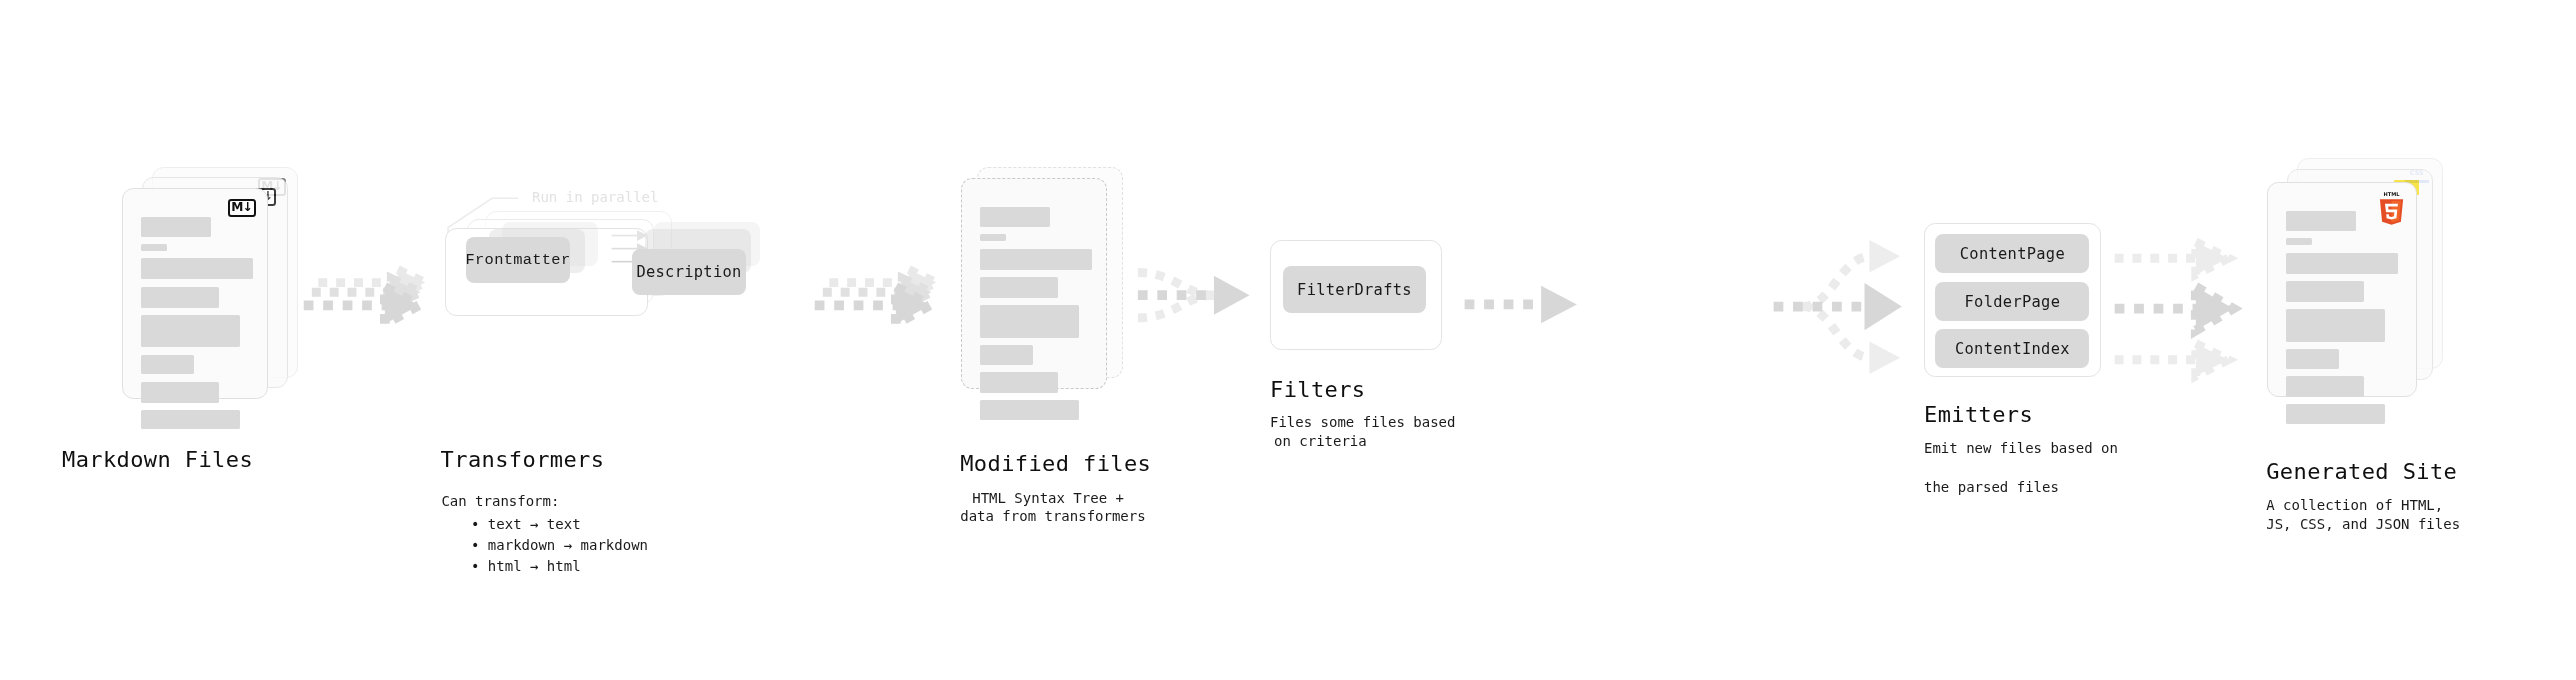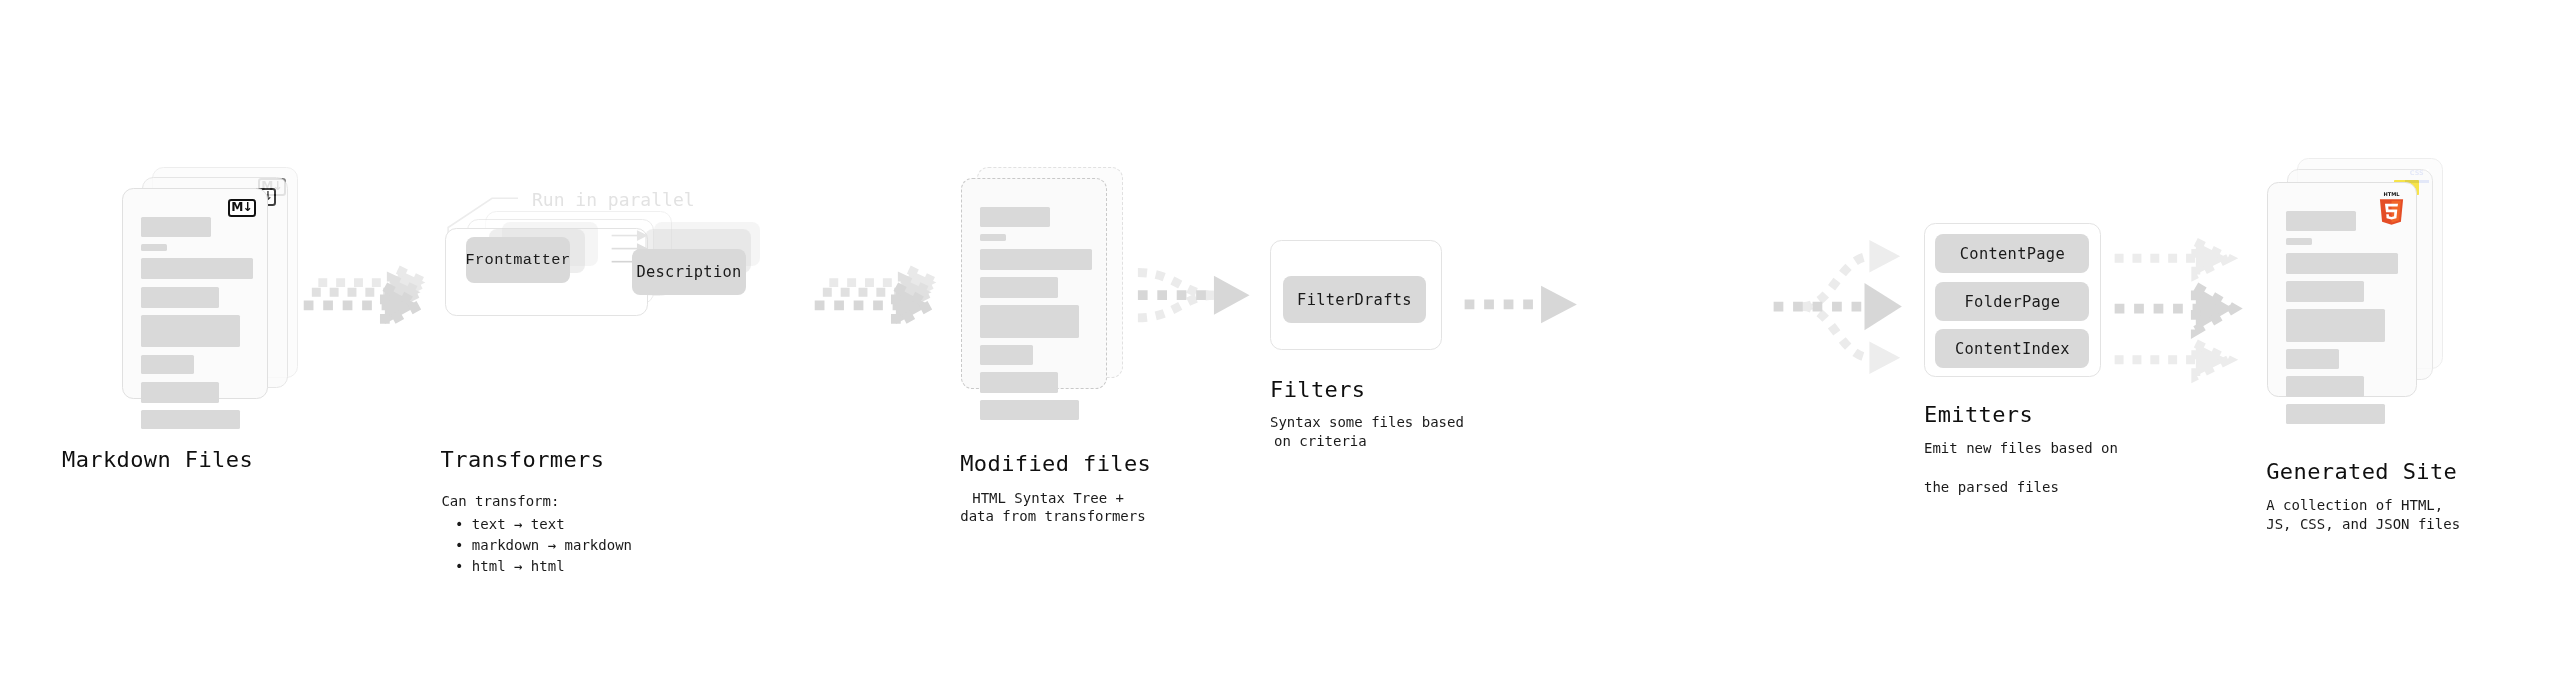--- a/index.html
+++ b/index.html
@@ -67,21 +67,21 @@
   
   .title{
     position:absolute;white-space:nowrap;color:#0f0f0f;
     font-size:22px;letter-spacing:0.4px;
   }
   .sub{
     position:absolute;color:#1a1a1a;font-size:14px;line-height:1.42;
     white-space:pre;
   }
   .hint{
-    position:absolute;color:#e2e2e2;font-size:18px;white-space:nowrap;
+    position:absolute;color:#e2e2e2;font-size:14px;white-space:nowrap;
   }
   .bullets{position:absolute;color:#1a1a1a;font-size:14px;line-height:1.5;}
   .bullets .b{white-space:nowrap;}
 
   svg{display:block;overflow:visible;}
 </style>
 </head>
 <body>
 
 <div id="stage">
@@ -161,21 +161,21 @@
 
     <div class="pill" style="left:23px;top:42px;width:104px;height:46px;font-family:Liberation Mono, monospace;">
       <span>Frontmatter</span>
     </div>
     <div class="pill" style="left:189px;top:42px;width:114px;height:46px;margin-top:12px;">
       <span>Description</span>
     </div>
 
     <div class="title" style="left:-2.4px;top:252px;">Transformers</div>
     <div class="sub" style="left:-1.6px;top:297px;">Can transform:</div>
-    <div class="bullets" style="left:12px;top:319px;">
+    <div class="bullets" style="left:28px;top:319px;">
       <div class="b">• text → text</div>
       <div class="b">• markdown → markdown</div>
       <div class="b">• html → html</div>
     </div>
   </div>
 
   <div class="node" style="left:813px;top:268px;">
     <svg width="130" height="73" viewBox="0 0 160 90">
       <g stroke="#e9e9e9" stroke-width="11" stroke-dasharray="11 11" fill="#e9e9e9">
         <line x1="20" y1="18" x2="120" y2="18"></line>
@@ -217,25 +217,25 @@
     <svg width="130" height="89" viewBox="0 0 160 110">
       <path d="M2 18 C48 18 60 46 96 46" fill="none" stroke="#ebebeb" stroke-width="11" stroke-dasharray="11 11"></path>
       <path d="M2 74 C48 74 60 46 96 46" fill="none" stroke="#ebebeb" stroke-width="11" stroke-dasharray="11 11"></path>
       <line x1="2" y1="46" x2="100" y2="46" stroke="#d7d7d7" stroke-width="12" stroke-dasharray="12 12"></line>
       <polygon points="96,22 140,46 96,70" fill="#d7d7d7"></polygon>
     </svg>
   </div>
 
   <div class="node" style="left:1270px;top:240px;">
     <div class="panel" style="left:0px;top:0px;width:172px;height:110px;"></div>
-    <div class="pill" style="left:13px;top:36px;width:143px;height:47px;">
+    <div class="pill" style="left:13px;top:26px;width:143px;height:47px;">
       <span>FilterDrafts</span>
     </div>
     <div class="title" style="left:0px;top:137px;">Filters</div>
-    <div class="sub" style="left:0px;top:173px;">Syntax some files based</div>
+    <div class="sub" style="left:0px;top:173px;">Files some files based</div>
     <div class="sub" style="left:4px;top:192px;text-align:center;">on criteria</div>
   </div>
 
   <div class="node" style="left:1463px;top:284px;">
     <svg width="122" height="49" viewBox="0 0 150 60">
       <line x1="2" y1="25" x2="100" y2="25" stroke="#d7d7d7" stroke-width="12" stroke-dasharray="12 12"></line>
       <polygon points="96,2 140,25 96,48" fill="#d7d7d7"></polygon>
     </svg>
   </div>
 

